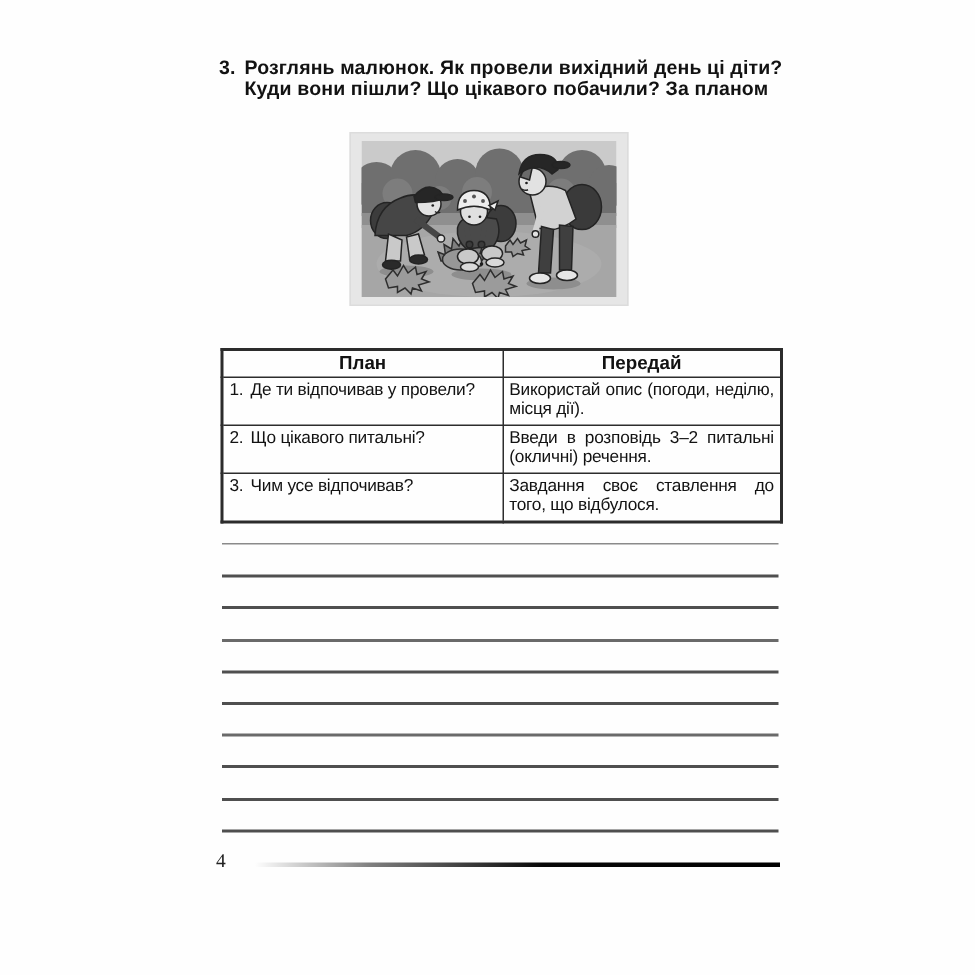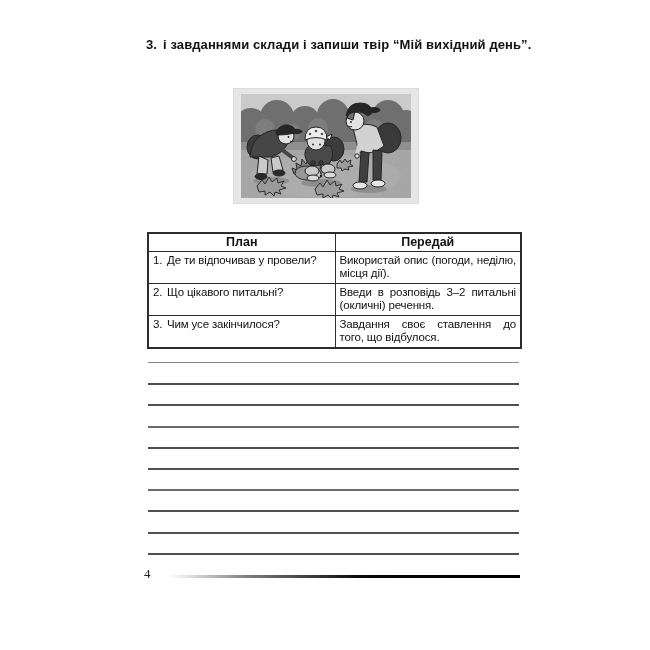--- a/index.html
+++ b/index.html
@@ -83,21 +83,22 @@
   }
 </style>
 </head>
 <body>
 
 <div class="page">
 
   <div class="task">
     <div class="task-num">3.</div>
     <div class="task-lines">
-      <div>і завданнями склади і запиши твір “Мій вихідний день”.</div>
+      <div>Розглянь малюнок. Як провели вихідний день ці діти?</div>
+      <div>Куди вони пішли? Що цікавого побачили? За планом</div>
     </div>
   </div>
 
   <div class="figure">
     <svg width="170" height="104" viewBox="0 0 170 104" role="img">
 
       <rect x="0" y="0" width="170" height="104" fill="#cacaca"></rect>
 
       <g fill="#6f6f6f">
         <circle cx="10" cy="30" r="16"></circle>
@@ -220,21 +221,21 @@
             <span class="cellnum">2.</span>
             <span class="celltext">Що цікавого питальні?</span>
           </div>
         </td>
         <td class="task-cell">Введи в розповідь 3–2 питальні (окличні) речення.</td>
       </tr>
       <tr class="r3">
         <td class="plan-cell">
           <div class="cellrow">
             <span class="cellnum">3.</span>
-            <span class="celltext">Чим усе закінчилося?</span>
+            <span class="celltext">Чим усе відпочивав?</span>
           </div>
         </td>
         <td class="task-cell">Завдання своє ставлення до того, що відбулося.</td>
       </tr>
     </tbody>
       </table>
   </div>
 
   <div class="writing-area">
       <div class="wline"></div>

